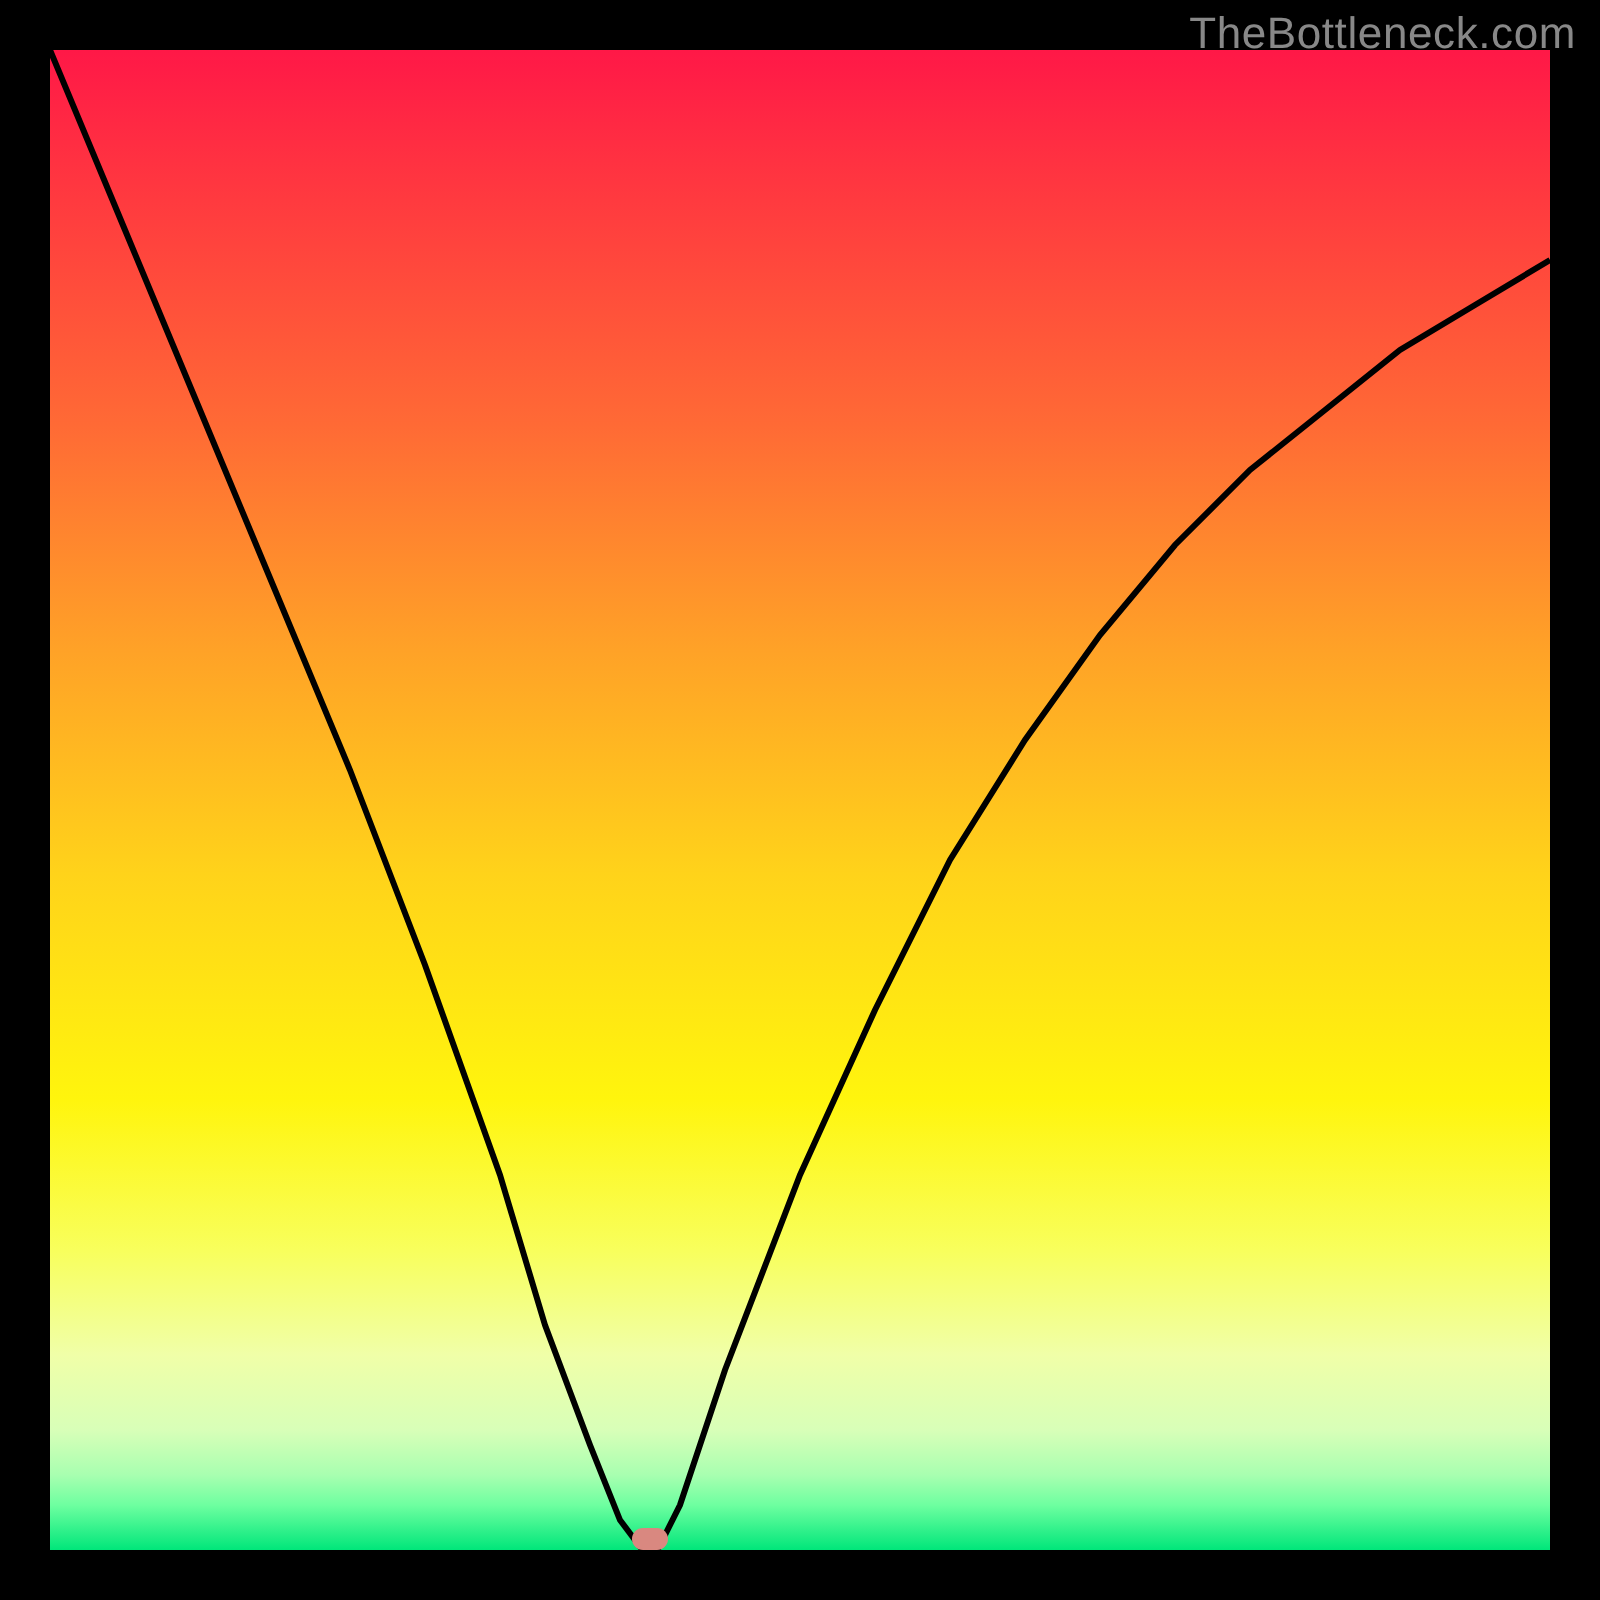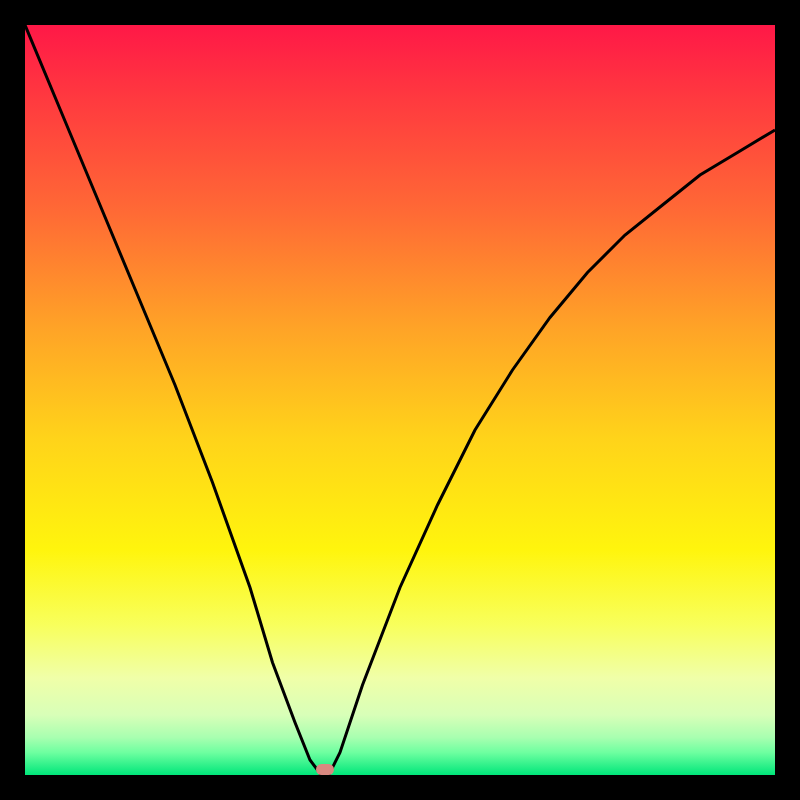--- a/index.html
+++ b/index.html
@@ -76,13 +76,14 @@
                L 525 292.5
                L 562.5 247.5
                L 600 210
                L 637.5 180
                L 675 150
                L 712.5 127.5
                L 750 105" stroke="#000000" stroke-width="3" fill="none"></path>
     </svg>
     <div class="marker" style="left: 291px; top: 739px;"></div>
   </div>
+  <div class="watermark">TheBottleneck.com</div>
 </div>
 
 </body></html>

